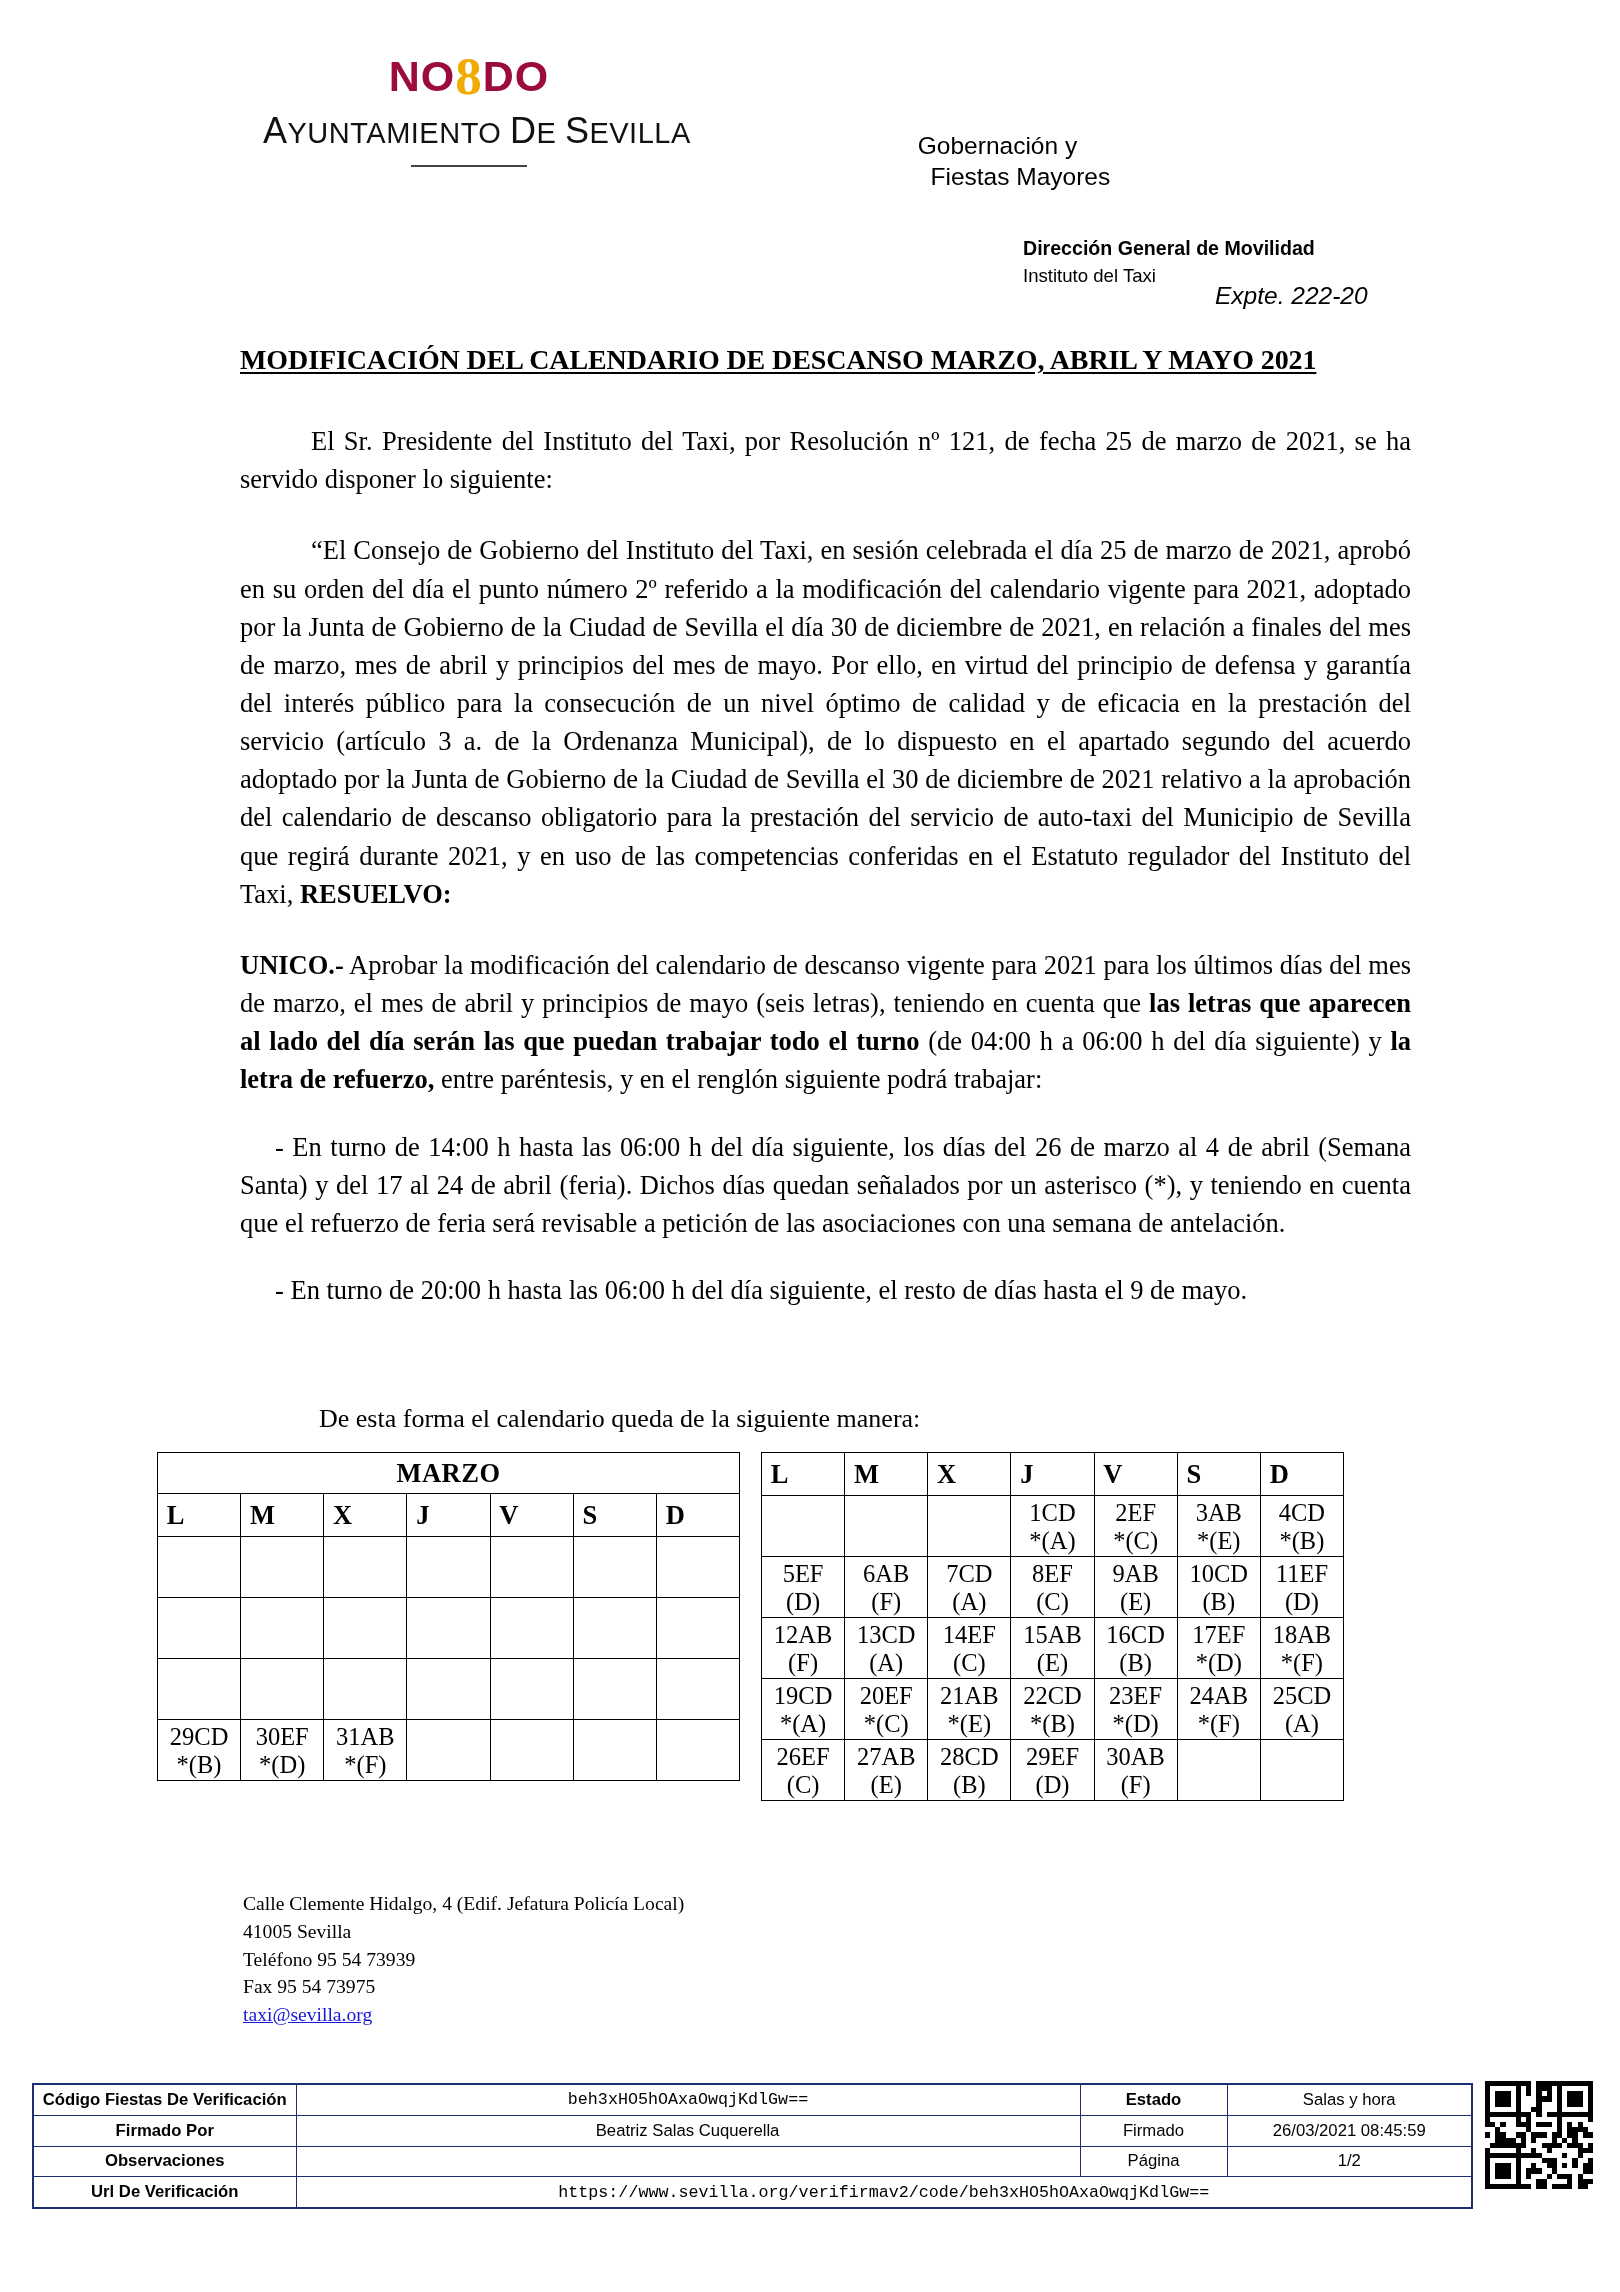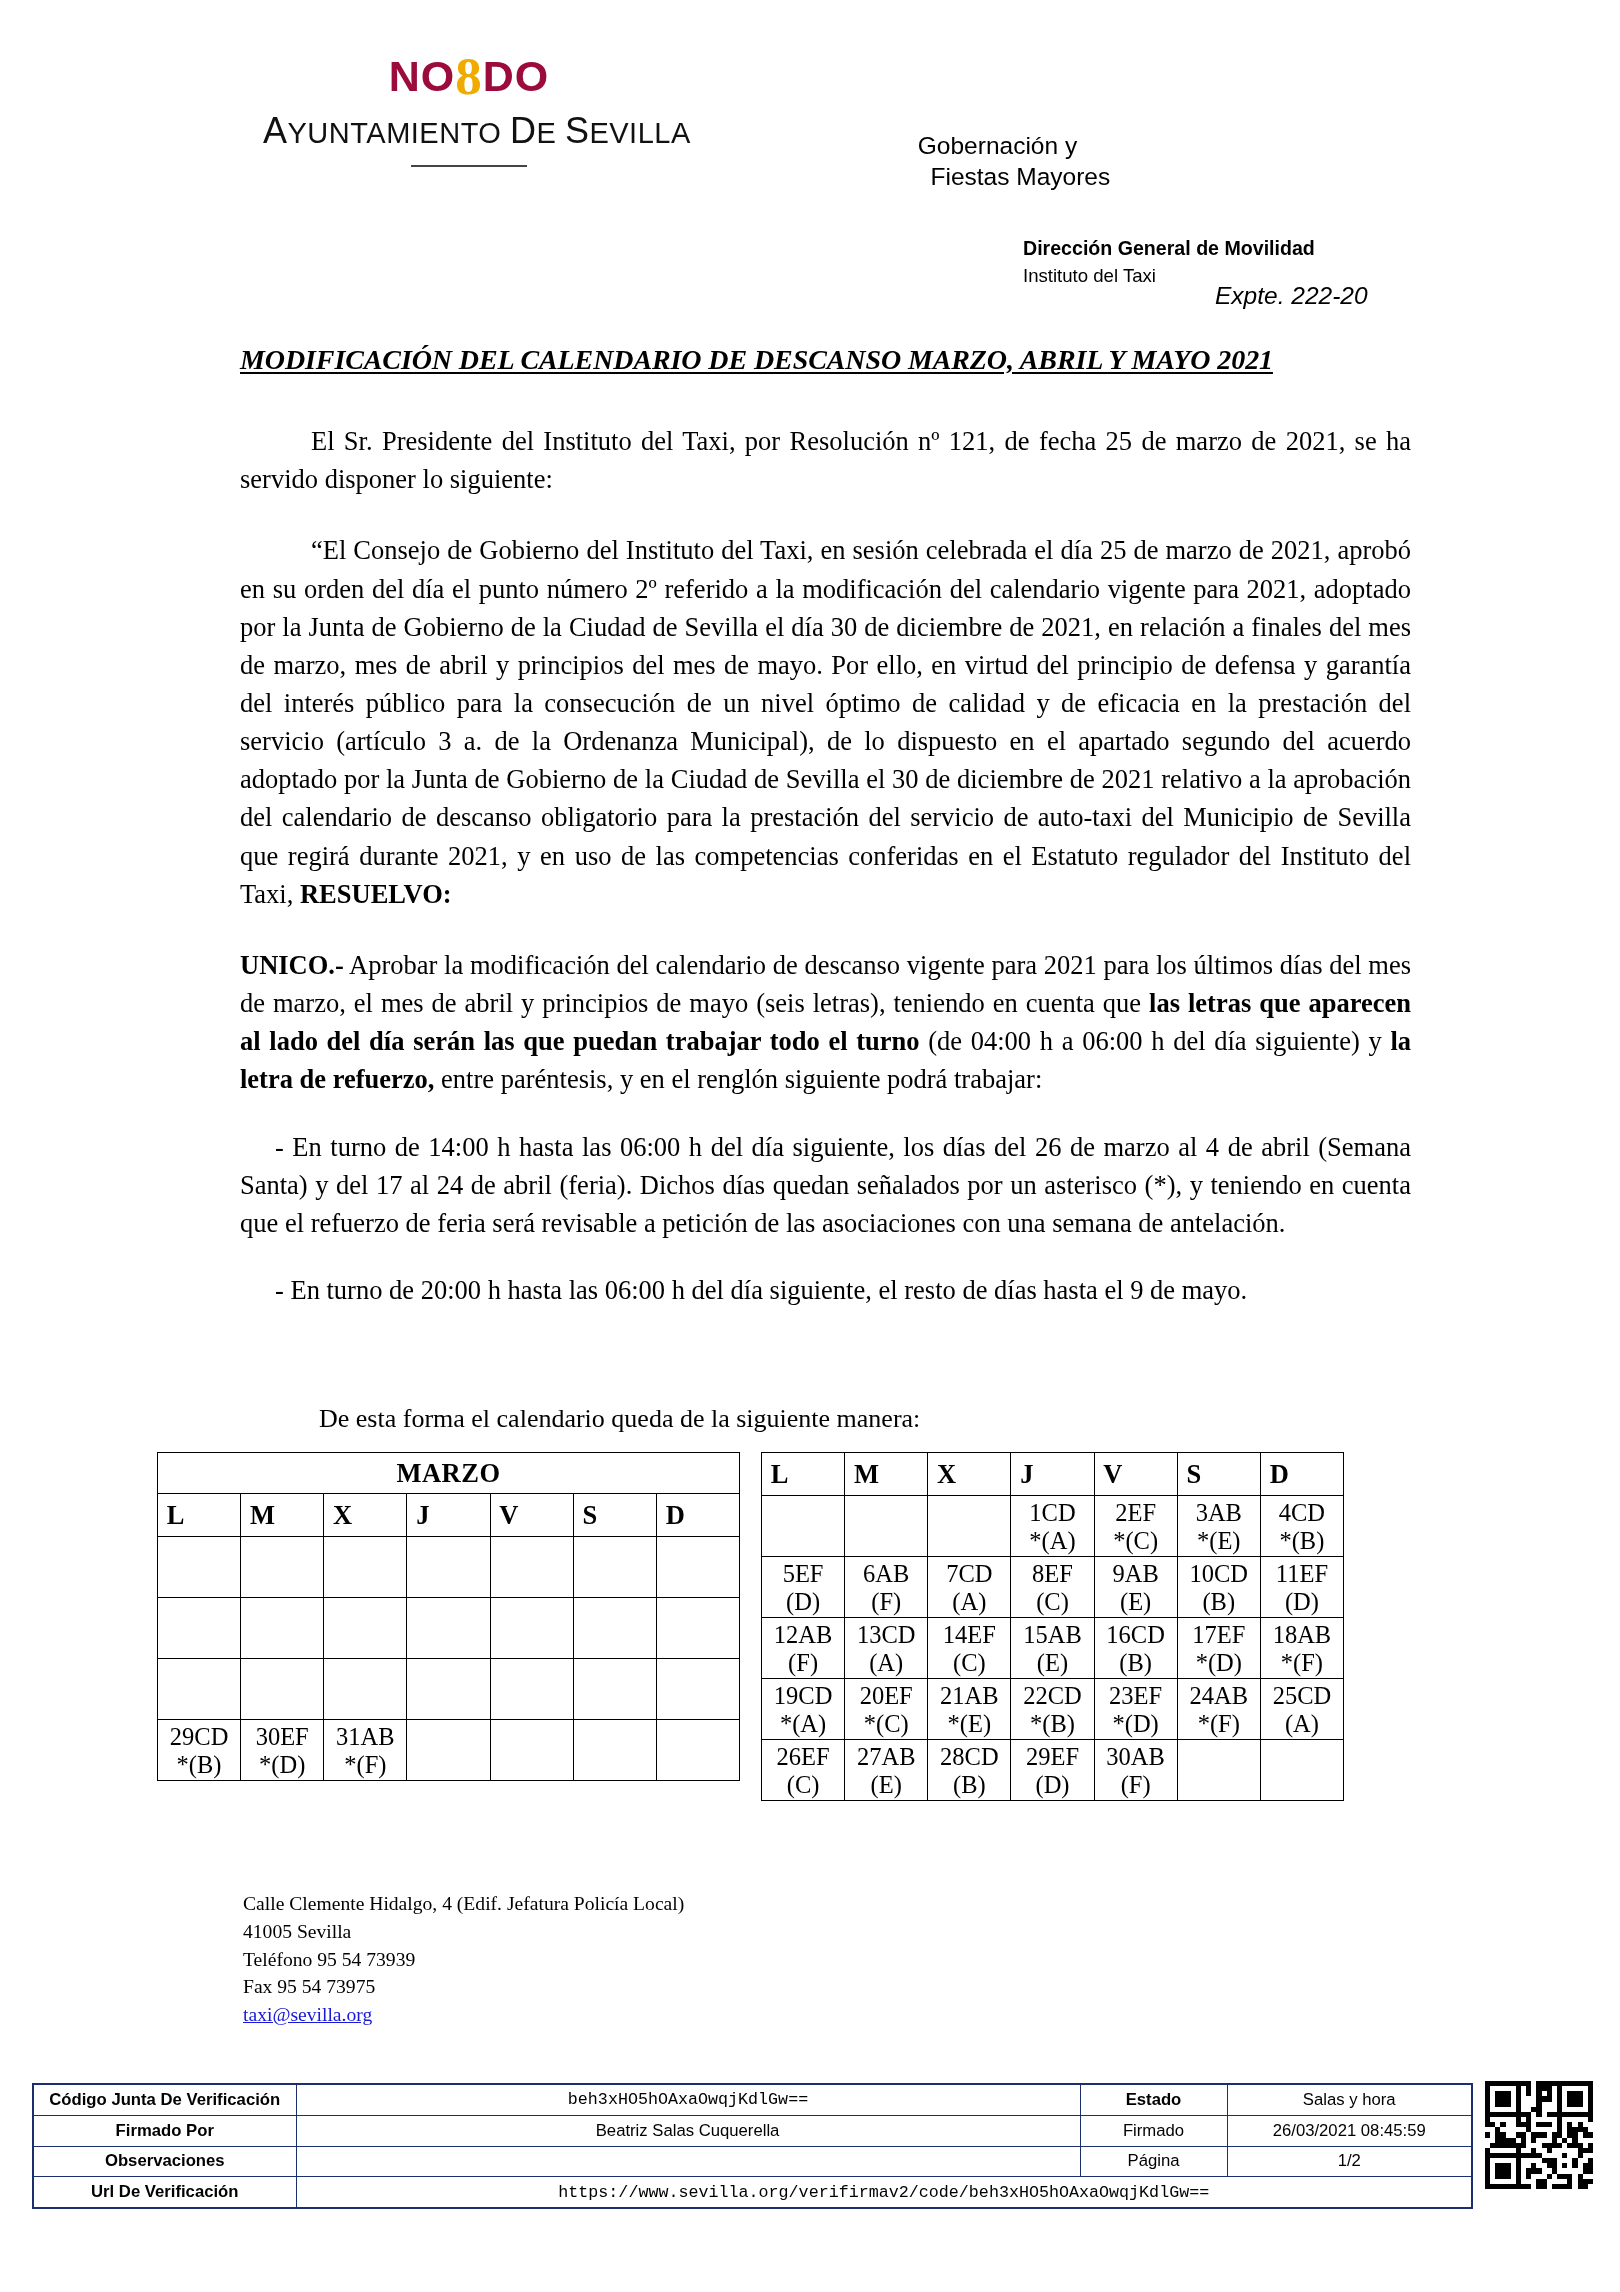--- a/index.html
+++ b/index.html
@@ -110,21 +110,20 @@
     width: 1171px;
   }
   h1.doc-title {
     font-size: 28px;
     font-weight: bold;
     line-height: 1.36;
     margin: 0;
     text-decoration: underline;
     text-underline-offset: 2.9px;
     letter-spacing: -0.1px;
-    font-style: italic;
   }
   p.para {
     font-size: 26.5px;
     line-height: 1.44;
     margin: 0;
     text-align: justify;
     text-justify: inter-word;
   }
   p.para.indent { text-indent: 71px; }
   p.para.small-indent { text-indent: 35px; }
@@ -524,21 +523,21 @@
     <div>Calle Clemente Hidalgo, 4 (Edif. Jefatura Policía Local)</div>
     <div>41005 Sevilla</div>
     <div>Teléfono 95 54 73939</div>
     <div>Fax 95 54 73975</div>
     <div><a href="#">taxi@sevilla.org</a></div>
   </div>
 
   <table class="verif">
     <tbody>
       <tr>
-        <td class="lbl">Código Junta De Verificación</td>
+        <td class="lbl">Código Fiestas De Verificación</td>
         <td class="mono">beh3xHO5hOAxaOwqjKdlGw==</td>
         <td class="st-lbl">Estado</td>
         <td class="st-val">Salas y hora</td>
       </tr>
       <tr>
         <td class="lbl">Firmado Por</td>
         <td class="val">Beatriz Salas Cuquerella</td>
         <td class="st-val">Firmado</td>
         <td class="st-val">26/03/2021 08:45:59</td>
       </tr>

